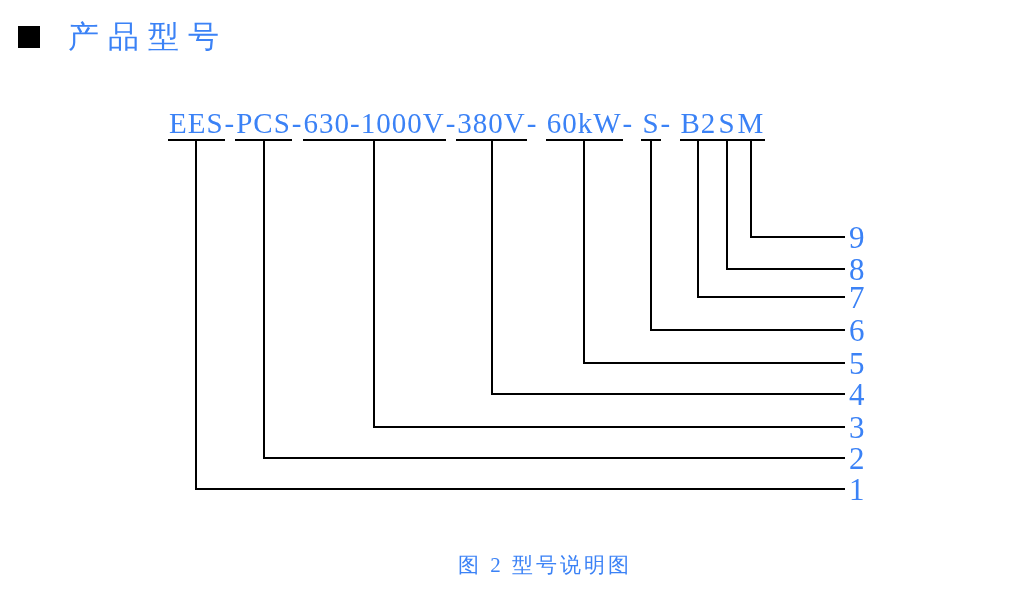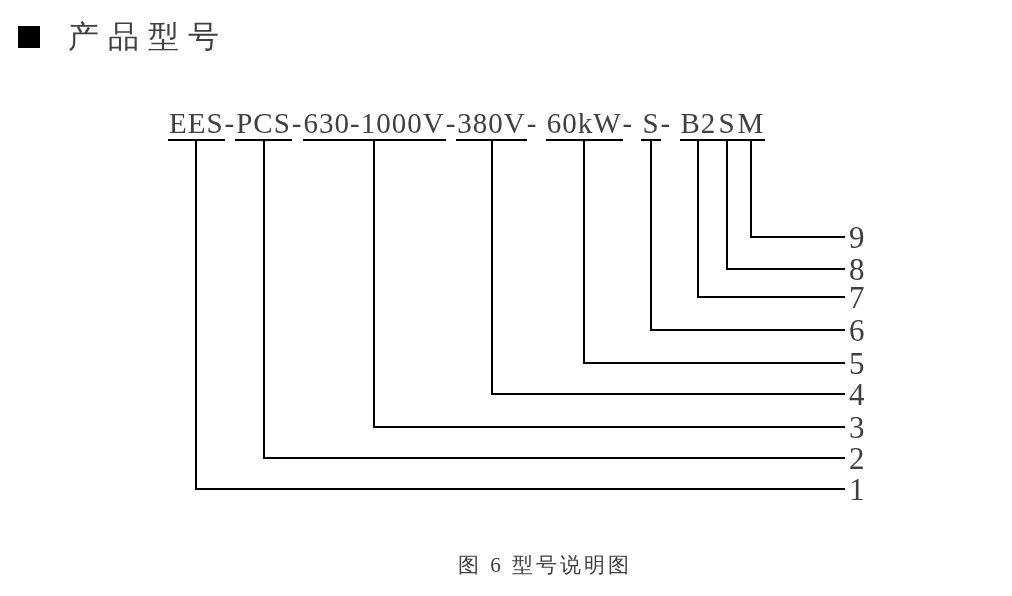--- a/index.html
+++ b/index.html
@@ -7,21 +7,21 @@
     padding: 0;
     background: #ffffff;
   }
   .page {
     position: relative;
     width: 1012px;
     height: 596px;
     background: #ffffff;
     overflow: hidden;
     font-family: "Liberation Serif", serif;
-    color: #404040;
+    color: #3b82f6;
   }
   .heading {
     position: absolute;
     left: 18px;
     top: 16px;
     display: flex;
     align-items: center;
   }
   .bullet {
     display: inline-block;
@@ -110,15 +110,15 @@
         <div class="num" style="left: 849px; top: 427px;">3</div>
         <div class="num" style="left: 849px; top: 394px;">4</div>
         <div class="num" style="left: 849px; top: 363px;">5</div>
         <div class="num" style="left: 849px; top: 330px;">6</div>
         <div class="num" style="left: 849px; top: 297px;">7</div>
         <div class="num" style="left: 849px; top: 269px;">8</div>
         <div class="num" style="left: 849px; top: 237px;">9</div>
       </div>
   </div>
 
-  <div class="caption">图 6 型号说明图</div>
+  <div class="caption">图 2 型号说明图</div>
 
 </div>
 
 </body></html>

